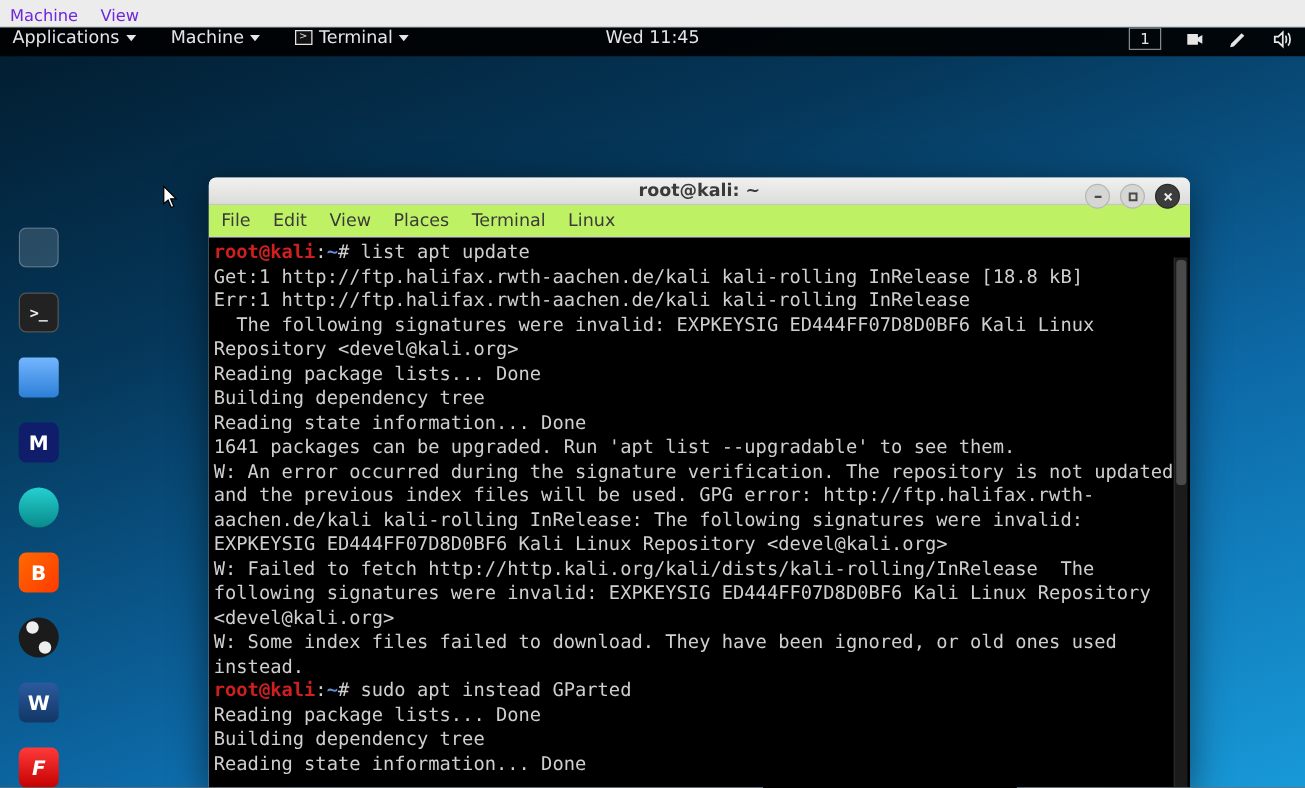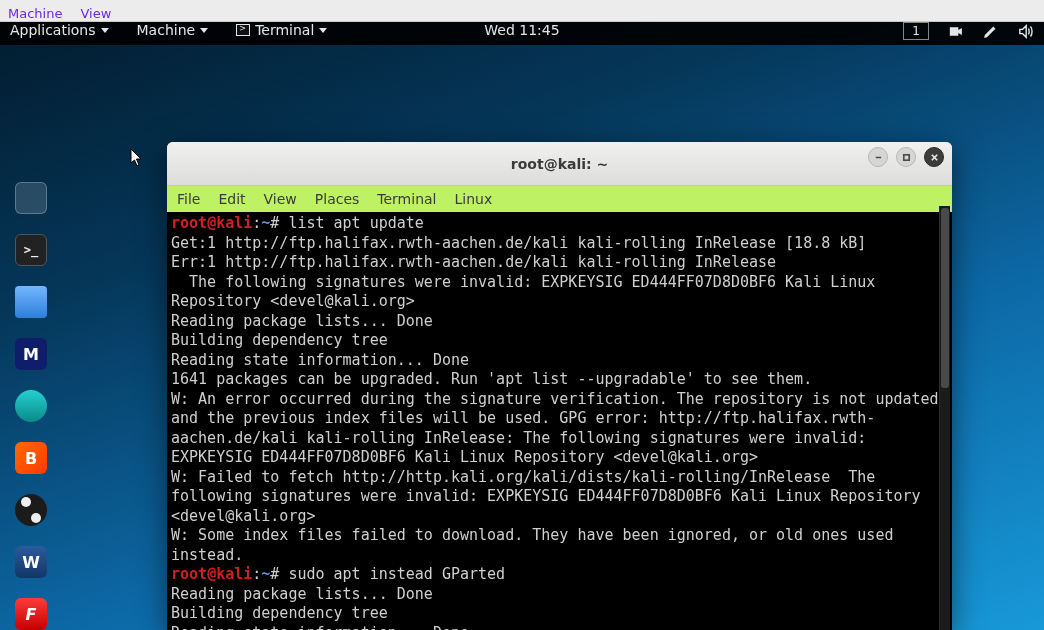--- a/index.html
+++ b/index.html
@@ -85,21 +85,21 @@
 
   .term-window {
     position: absolute; left: 167px; top: 120px;
     width: 785px; height: 490px;
     background: #e8e8e8; border-radius: 6px 6px 0 0;
     box-shadow: 0 6px 30px rgba(0,0,0,0.5);
     display: flex; flex-direction: column;
     overflow: hidden;
   }
   .titlebar {
-    height: 44px; display: flex; align-items: center; position: relative;
+    height: 22px; display: flex; align-items: center; position: relative;
     background: linear-gradient(#f1f1f0, #dcdcdb);
     border-bottom: 1px solid #c5c5c5;
   }
   .win-title {
     width: 100%; text-align: center; font-size: 14px; font-weight: bold; color: #3a3a3a;
   }
   .win-controls {
     position: absolute; right: 8px; top: 5px; display: flex; gap: 8px;
   }
   .win-btn {

